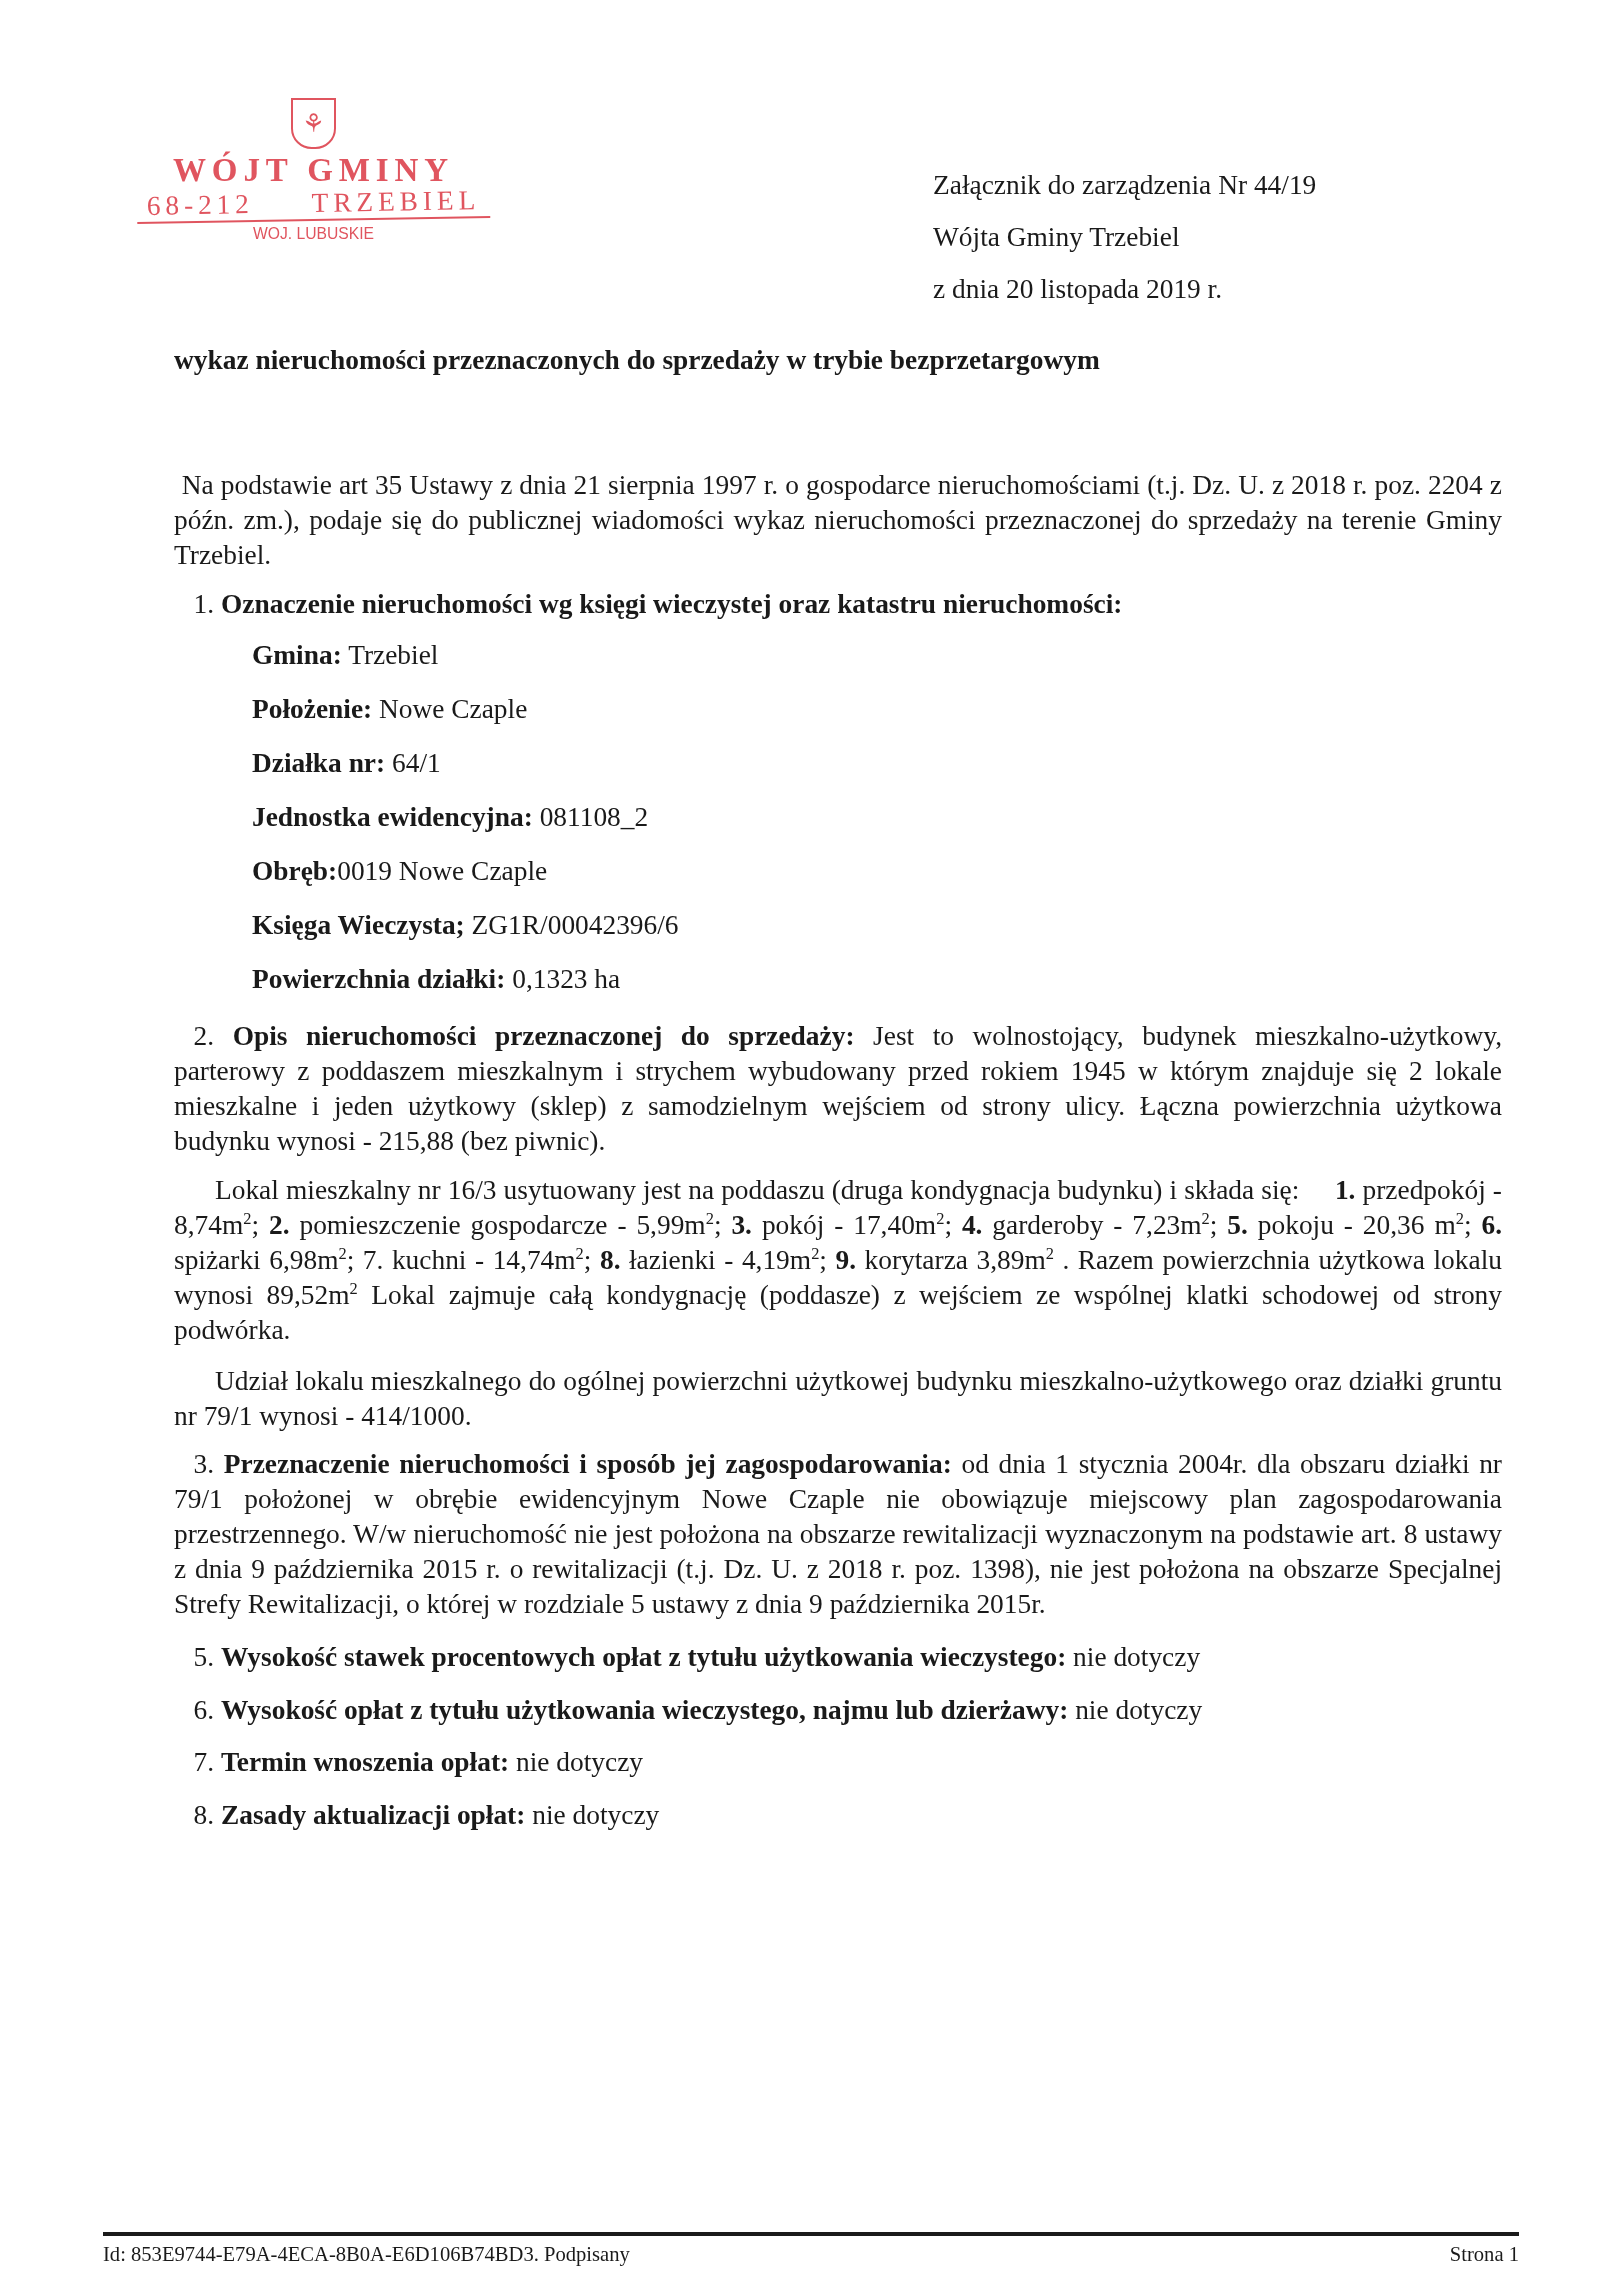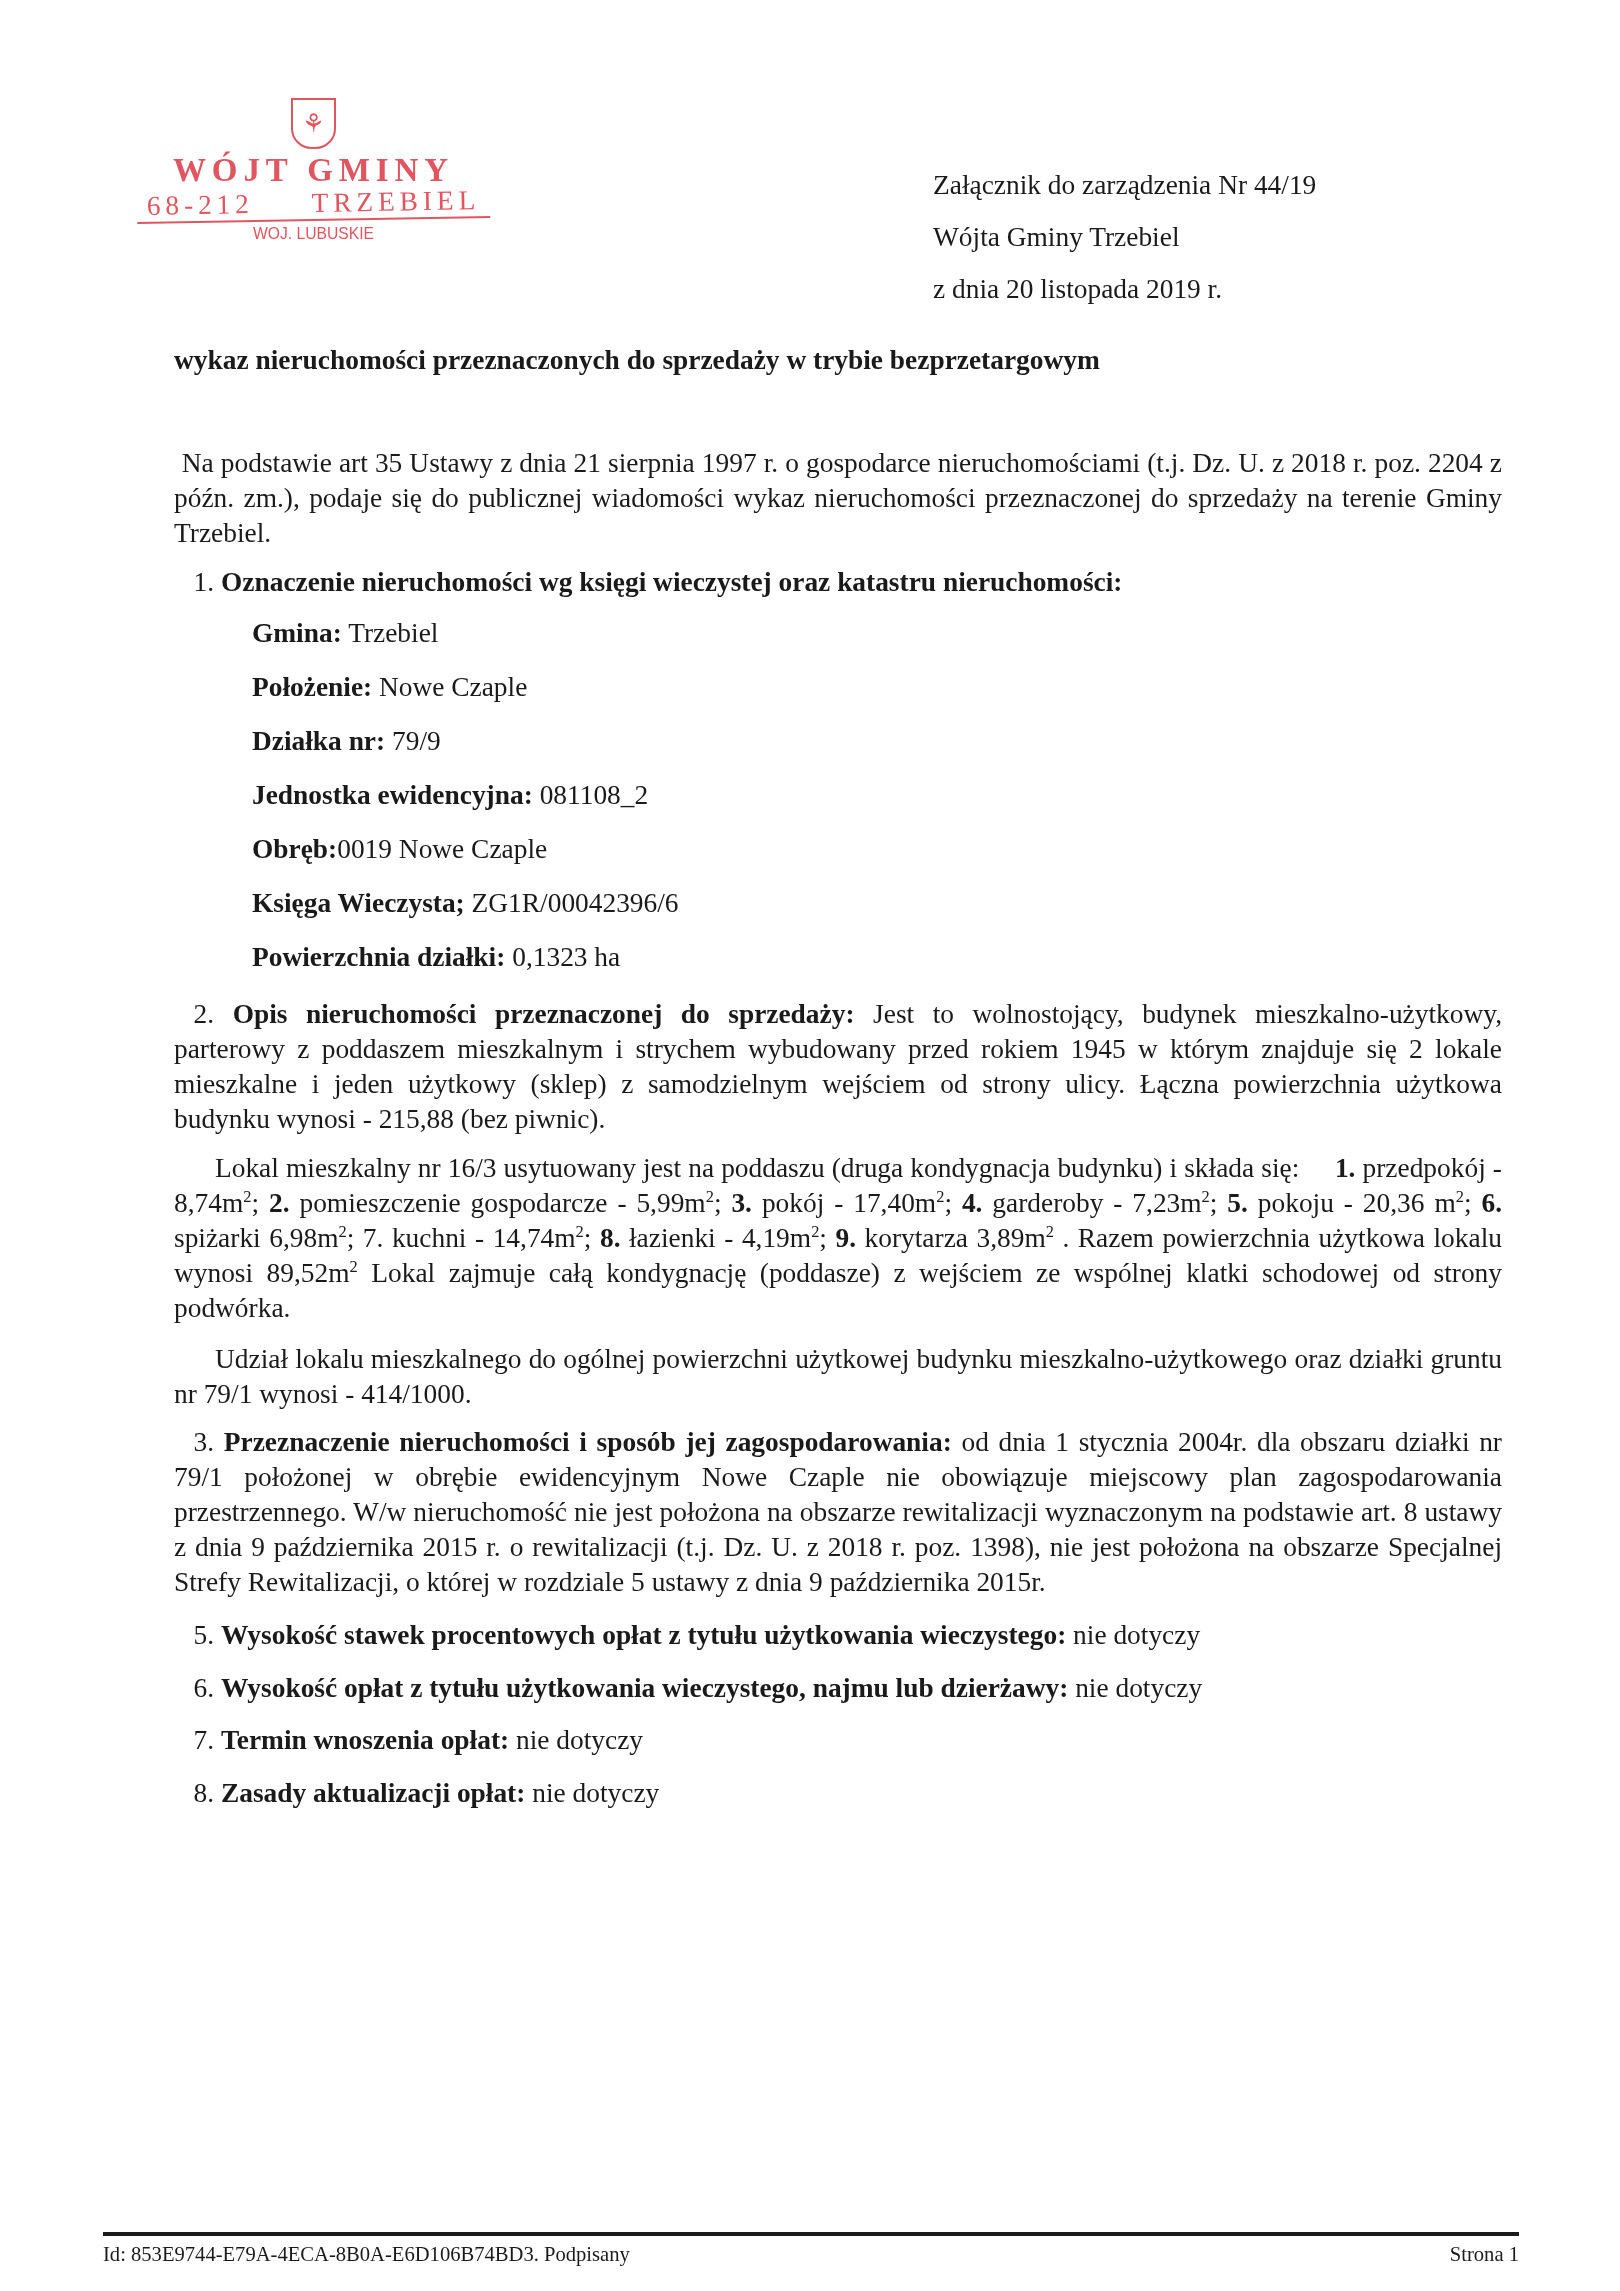--- a/index.html
+++ b/index.html
@@ -4,21 +4,21 @@
 <style>
   html, body { margin:0; padding:0; background:#ffffff; }
   body { width:1620px; height:2292px; position:relative; font-family:"Liberation Serif", serif; color:#1a1a1a; overflow:hidden; }
   .stamp { position:absolute; left:137px; top:98px; width:353px; color:#e0555f; text-align:center; }
   .stamp .shield { width:41px; height:47px; margin:0 auto; border:2px solid #e0555f; border-radius:0 0 20.6px 20.6px; display:flex; align-items:center; justify-content:center; font-size:25.5px; line-height:1; }
   .stamp .l1 { font-size:33px; letter-spacing:5.9px; font-weight:bold; margin-top:3.9px; line-height:35px; }
   .stamp .l2 { font-size:27.4px; letter-spacing:4.9px; display:flex; justify-content:space-between; padding:0 9.8px; line-height:31px; border-bottom:2px solid #e0555f; transform:rotate(-1deg); }
   .stamp .l3 { font-family:"Liberation Sans", sans-serif; font-size:15.7px; margin-top:3.9px; }
   .header-right { position:absolute; left:933px; top:159px; font-size:27.4px; line-height:52px; }
   .title { position:absolute; left:174px; top:345px; font-size:27.4px; font-weight:bold; }
-  .body { position:absolute; left:174px; top:446px; width:1328px; font-size:27.4px; line-height:35px; }
+  .body { position:absolute; left:174px; top:468px; width:1328px; font-size:27.4px; line-height:35px; }
   .body p { margin:0; text-align:justify; }
   .intro { text-indent:0; padding-left:0; }
   .sec { margin-top:13.7px !important; padding-left:19.6px; }
   .fields { padding-left:78px; margin-top:5.9px; }
   .fields div { line-height:54px; }
   .indent { text-indent:41px; }
   sup { font-size:60%; line-height:0; }
   .item { padding-left:19.6px; margin-top:17.6px !important; line-height:35px; }
   .footer-line { position:absolute; left:103px; top:2232px; width:1416px; height:3.9px; background:#1a1a1a; }
   .footer { position:absolute; left:103px; top:2243px; width:1416px; display:flex; justify-content:space-between; font-size:20.6px; }
@@ -49,21 +49,21 @@
 <div class="body">
   <p class="intro" style="text-indent:7.8px;"><span>Na podstawie art 35 Ustawy z dnia 21 sierpnia 1997 r. o gospodarce nieruchomościami (t.j. Dz. U. z 2018 r. poz. 2204 z późn. zm.), podaje się do publicznej wiadomości wykaz nieruchomości przeznaczonej do sprzedaży na terenie Gminy Trzebiel.</span></p>
 
   <p class="sec" style="margin-top:17.6px;">
     <span>1.</span>
     <b>Oznaczenie nieruchomości wg księgi wieczystej oraz katastru nieruchomości:</b>
   </p>
   <div class="fields">
     <div><b>Gmina:</b><span> Trzebiel</span></div>
     <div><b>Położenie:</b><span> Nowe Czaple</span></div>
-    <div><b>Działka nr:</b><span> 79/9</span></div>
+    <div><b>Działka nr:</b><span> 64/1</span></div>
     <div><b>Jednostka ewidencyjna:</b><span> 081108_2</span></div>
     <div><b>Obręb:</b><span>0019 Nowe Czaple</span></div>
     <div><b>Księga Wieczysta;</b><span> ZG1R/00042396/6</span></div>
     <div><b>Powierzchnia działki:</b><span> 0,1323 ha</span></div>
   </div>
 
   <p class="sec" style="text-indent:19.6px;padding-left:0;margin-top:9.8px;">
     <span>2.</span>
     <b>Opis nieruchomości przeznaczonej do sprzedaży:</b><span> Jest to wolnostojący, budynek mieszkalno-użytkowy, parterowy z poddaszem mieszkalnym i strychem wybudowany przed rokiem 1945 w którym znajduje się 2 lokale mieszkalne i jeden użytkowy (sklep) z samodzielnym wejściem od strony ulicy. Łączna powierzchnia użytkowa budynku wynosi - 215,88 (bez piwnic).</span>
   </p>

